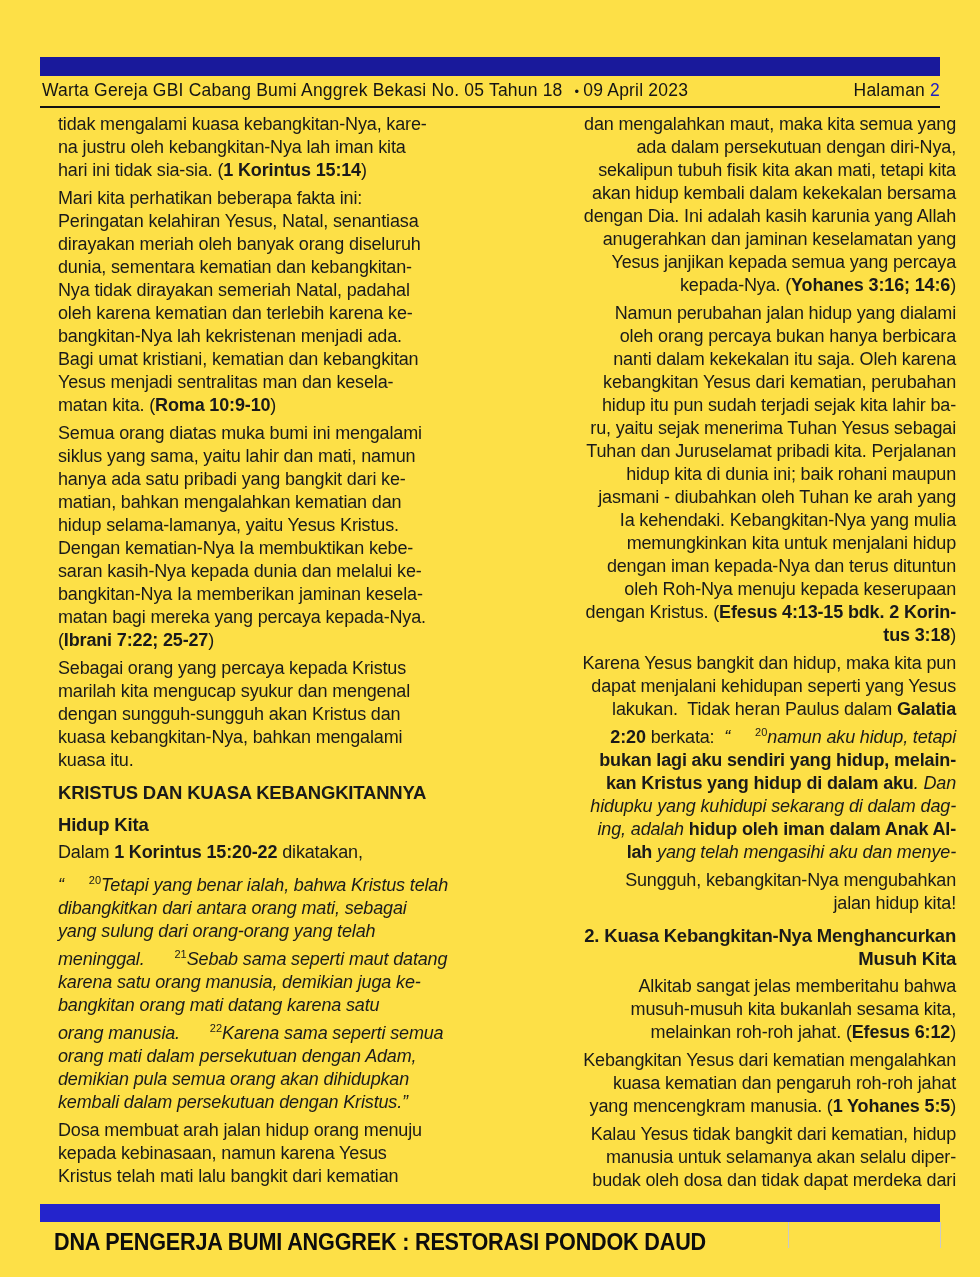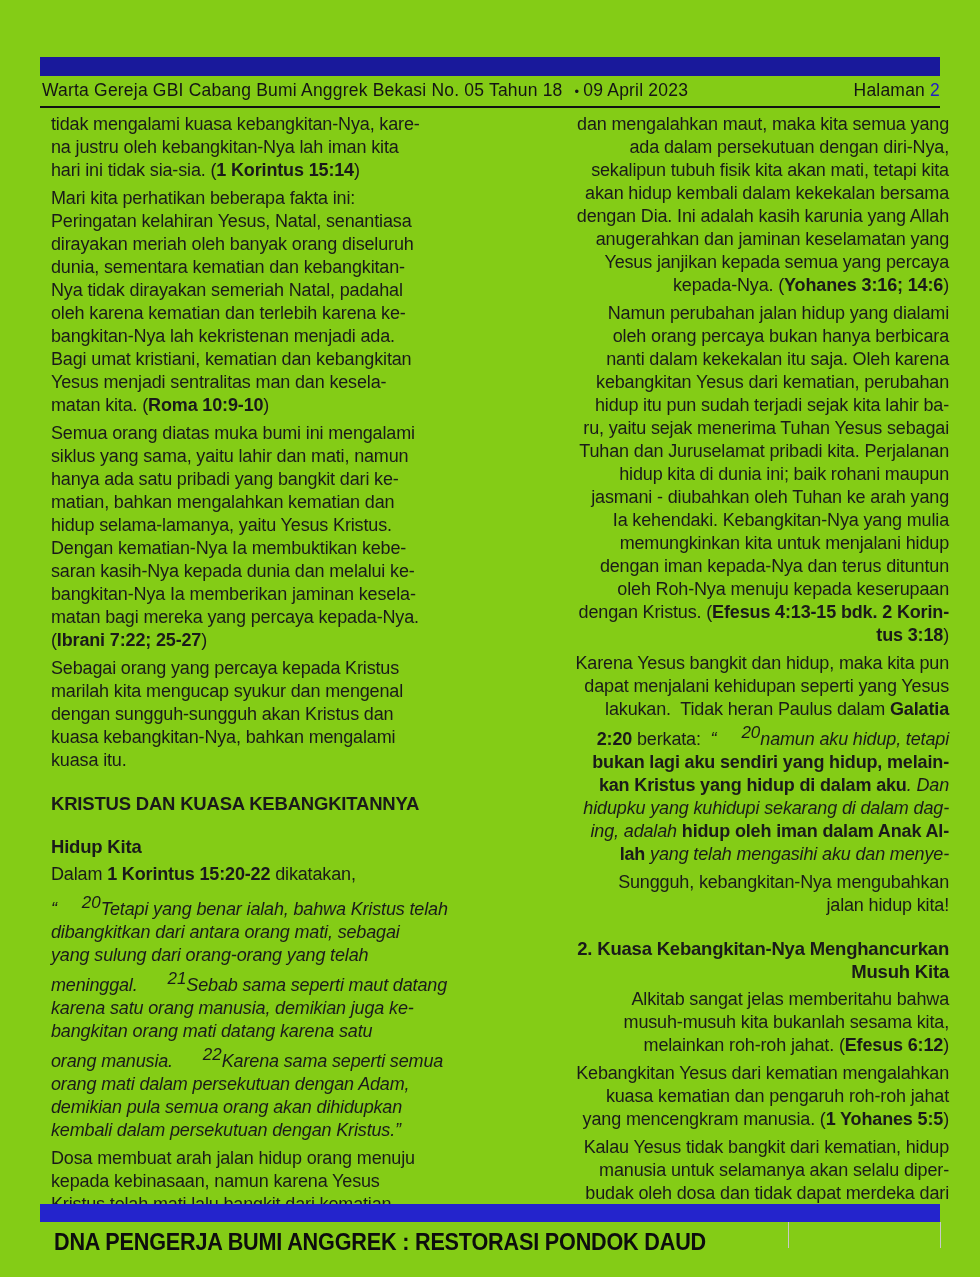--- a/index.html
+++ b/index.html
@@ -1,19 +1,19 @@
 <!DOCTYPE html>
 <html><head>
 <meta charset="utf-8">
 <style>
   html,body{margin:0;padding:0;background:#ffffff;}
   .page{
     position:relative;
     width:980px;height:1277px;
-    background:#84cc16;
+    background:#fde047;
     font-family:"Liberation Sans","DejaVu Sans",sans-serif;
     color:#1a1a1a;
     overflow:hidden;
   }
   .top-bar{
     position:absolute;left:40px;top:57px;width:900px;height:19px;
     background:var(--bar-top,#19199b);
   }
   .header{
     position:absolute;left:42px;top:80px;width:898px;
@@ -21,37 +21,37 @@
     font-size:17.5px;letter-spacing:.2px;color:#141414;
   }
   .header-left span{margin-right:4px;}
   .bullet{font-size:13px;margin:0 8px;}
   .pagenum{color:var(--page-num,#2323c0);}
   .header-rule{
     position:absolute;left:40px;top:106px;width:900px;height:2px;
     background:#121212;
   }
   .columns{
-    position:absolute;left:51px;top:113px;width:898px;
+    position:absolute;left:58px;top:113px;width:898px;
     display:flex;gap:15px;
   }
   .col{width:440px;flex:0 0 440px;}
   .col + .col{flex:0 0 443px;width:443px;text-align:right;}
   .para{margin:0 0 5px 0;}
-  .para.heading{margin-top:20px;}
+  .para.heading{margin-top:9px;}
   .tline{
     line-height:23px;font-size:18px;letter-spacing:-0.15px;
     white-space:pre;
   }
   .heading .tline{font-weight:bold;font-size:18.5px;letter-spacing:-0.2px;}
   .s-n{}
   .s-b{font-weight:bold;}
   .s-i{font-style:italic;}
   .s-bi{font-weight:bold;}
-  .s-sup{font-style:italic;vertical-align:super;font-size:17px;letter-spacing:0;padding-left:25px;}
+  .s-sup{vertical-align:super;font-size:11px;letter-spacing:0;padding-left:25px;}
   .bottom-bar{
     position:absolute;left:40px;top:1204px;width:900px;height:18px;
     background:var(--bar-bottom,#2424cc);
   }
   .cell-tick{
     position:absolute;top:1222px;width:1px;height:26px;background:#c9c9c9;
   }
   .tick-1{left:788px;}
   .tick-2{left:940px;}
   .footer-text{

